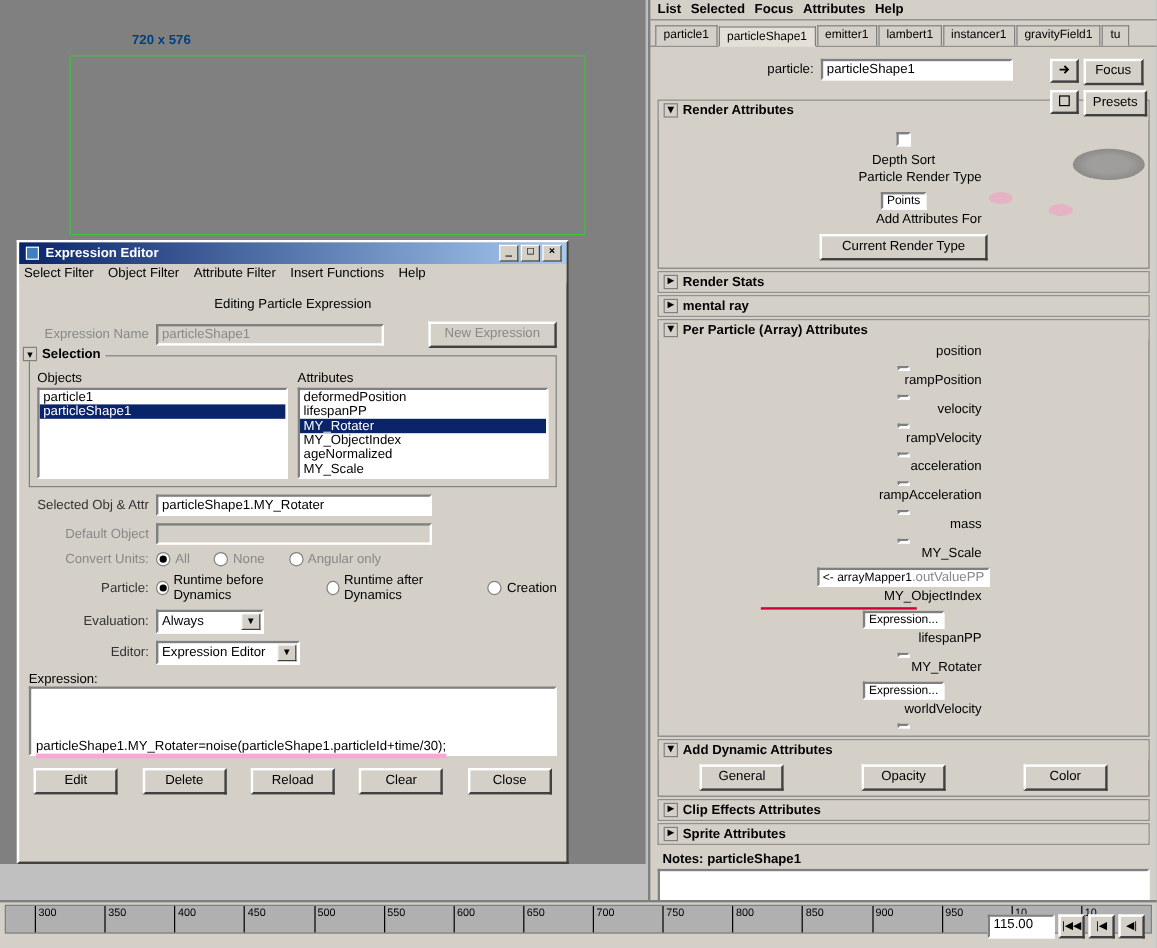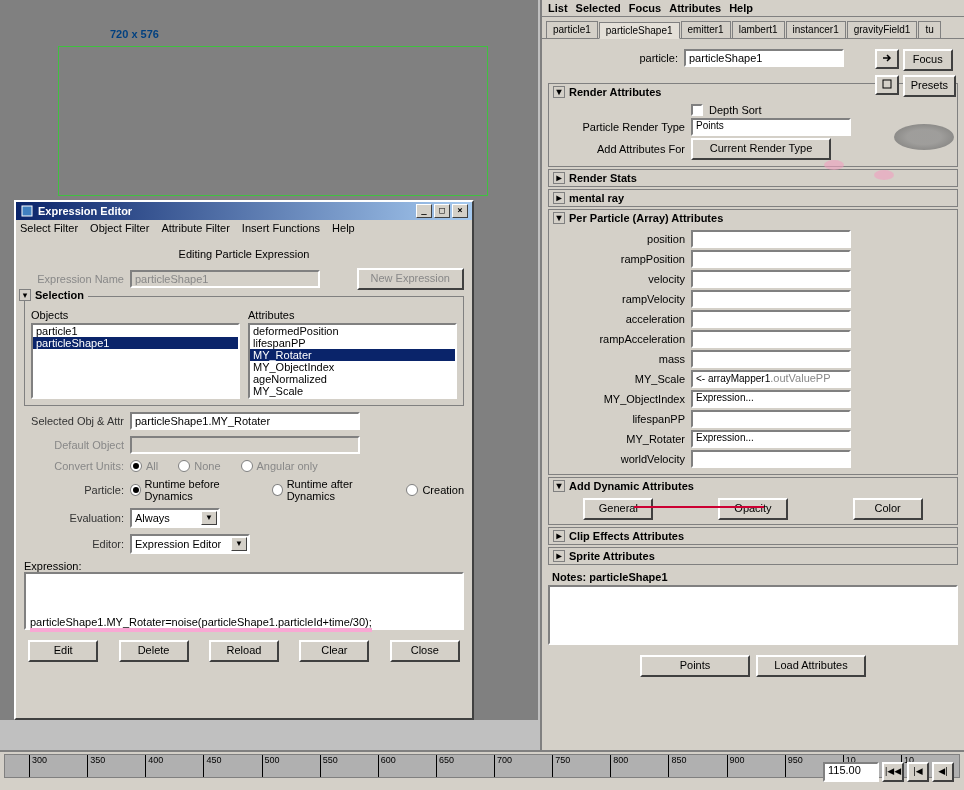--- a/index.html
+++ b/index.html
@@ -58,21 +58,21 @@
 .attr-row { display: flex; align-items: center; margin-bottom: 4px; gap: 6px; }
 .attr-label { width: 130px; text-align: right; }
 .attr-input { flex: 1; max-width: 160px; }
 .side-buttons { position: absolute; right: 8px; top: 10px; display: flex; flex-direction: column; gap: 4px; }
 .side-btn-group { display: flex; gap: 4px; }
 .small-btn { width: 24px; height: 20px; background: #d4d0c8; border: 2px solid; border-color: #fff #404040 #404040 #fff; text-align: center; line-height: 14px; font-size: 10px; }
 .section { border: 1px solid #808080; margin: 2px 6px; background: #d4d0c8; }
 .section-header { background: #d4d0c8; padding: 2px 4px; display: flex; align-items: center; gap: 4px; font-weight: bold; cursor: pointer; }
 .section-toggle { width: 12px; height: 12px; background: #d4d0c8; border: 1px solid #808080; text-align: center; line-height: 9px; font-size: 10px; }
 .section-body { padding: 4px 6px; }
-.pp-row { display: flex; align-items: center; margin-bottom: 2px; gap: 6px; }
+.pp-row { display: flex; align-items: center; margin-bottom: 2px; gap: 6px; flex-direction: column; }
 .pp-label { width: 130px; text-align: right; }
 .pp-input { background: #fff; border: 2px solid; border-color: #808080 #fff #fff #808080; height: 18px; flex: 1; max-width: 160px; padding: 0 3px; font-size: 10px; }
 .pp-grey { color: #888; }
 .checkbox { width: 12px; height: 12px; border: 2px solid; border-color: #808080 #fff #fff #808080; background: #fff; display: inline-block; vertical-align: middle; }
 .bottom-buttons { display: flex; padding: 6px; gap: 6px; justify-content: center; }
 .notes-area { margin: 4px 6px; }
 .notes-header { font-weight: bold; padding: 2px 4px; }
 .notes-box { background: #fff; border: 2px solid; border-color: #808080 #fff #fff #808080; height: 60px; }
 
 

